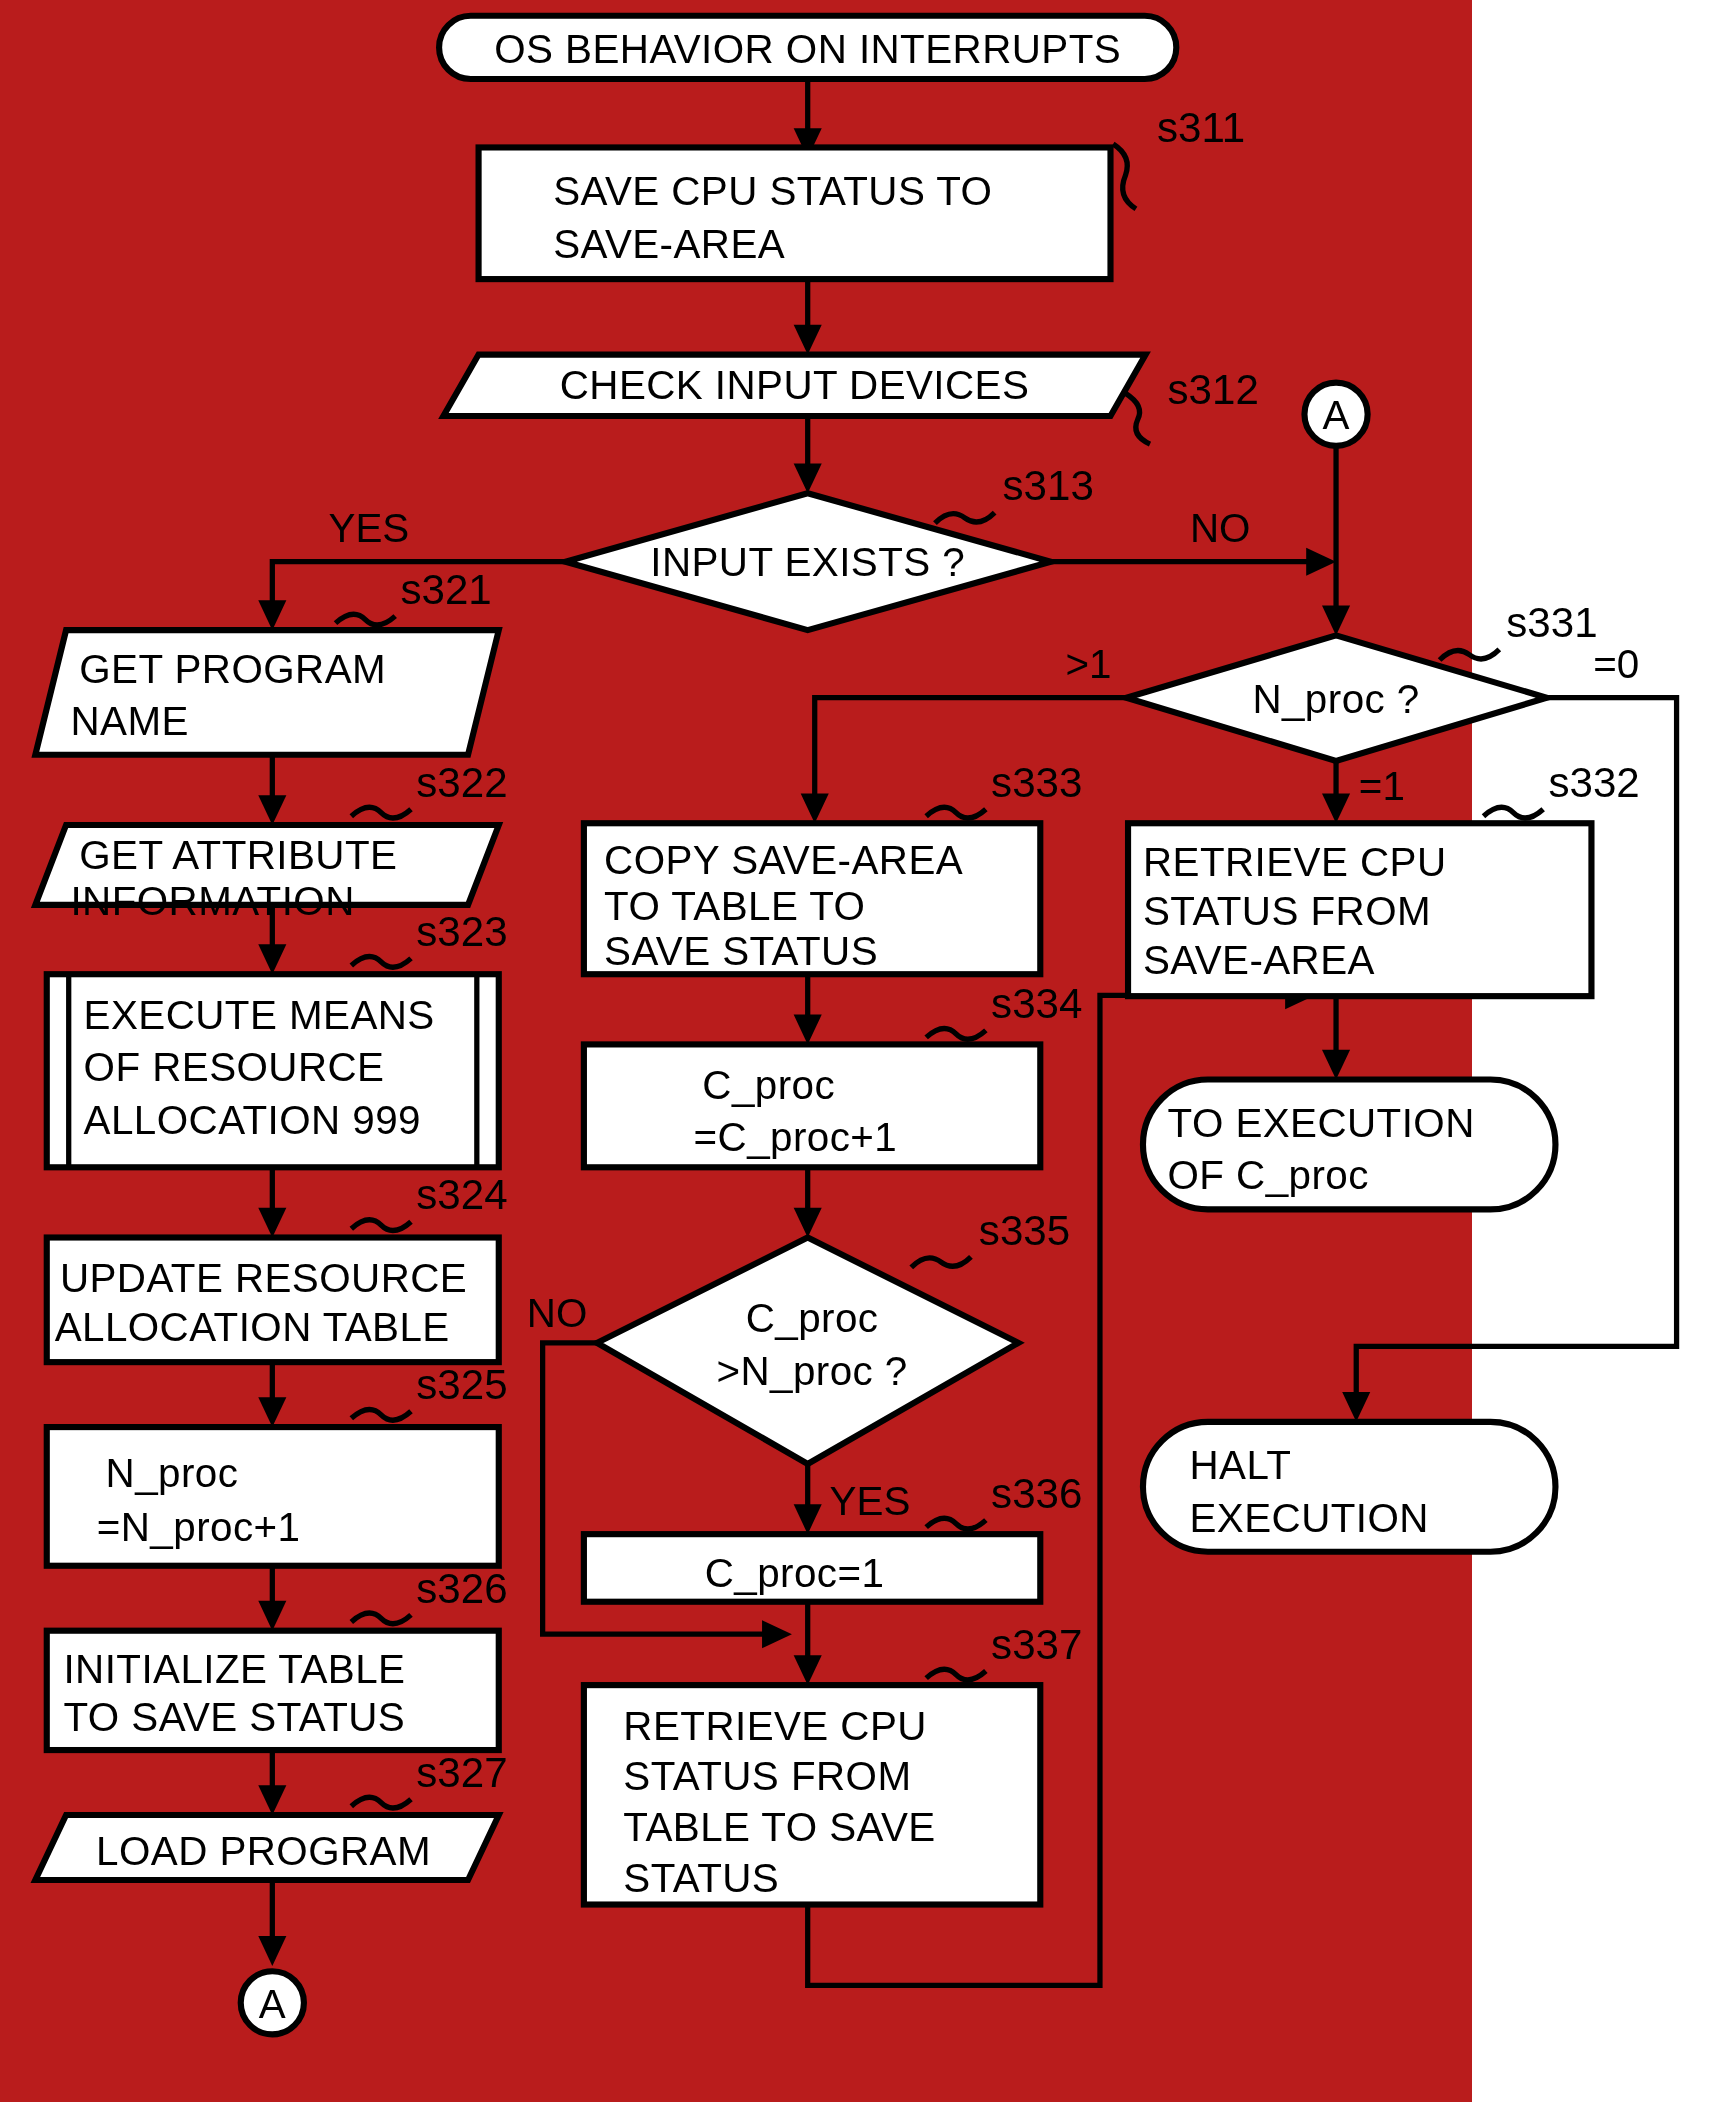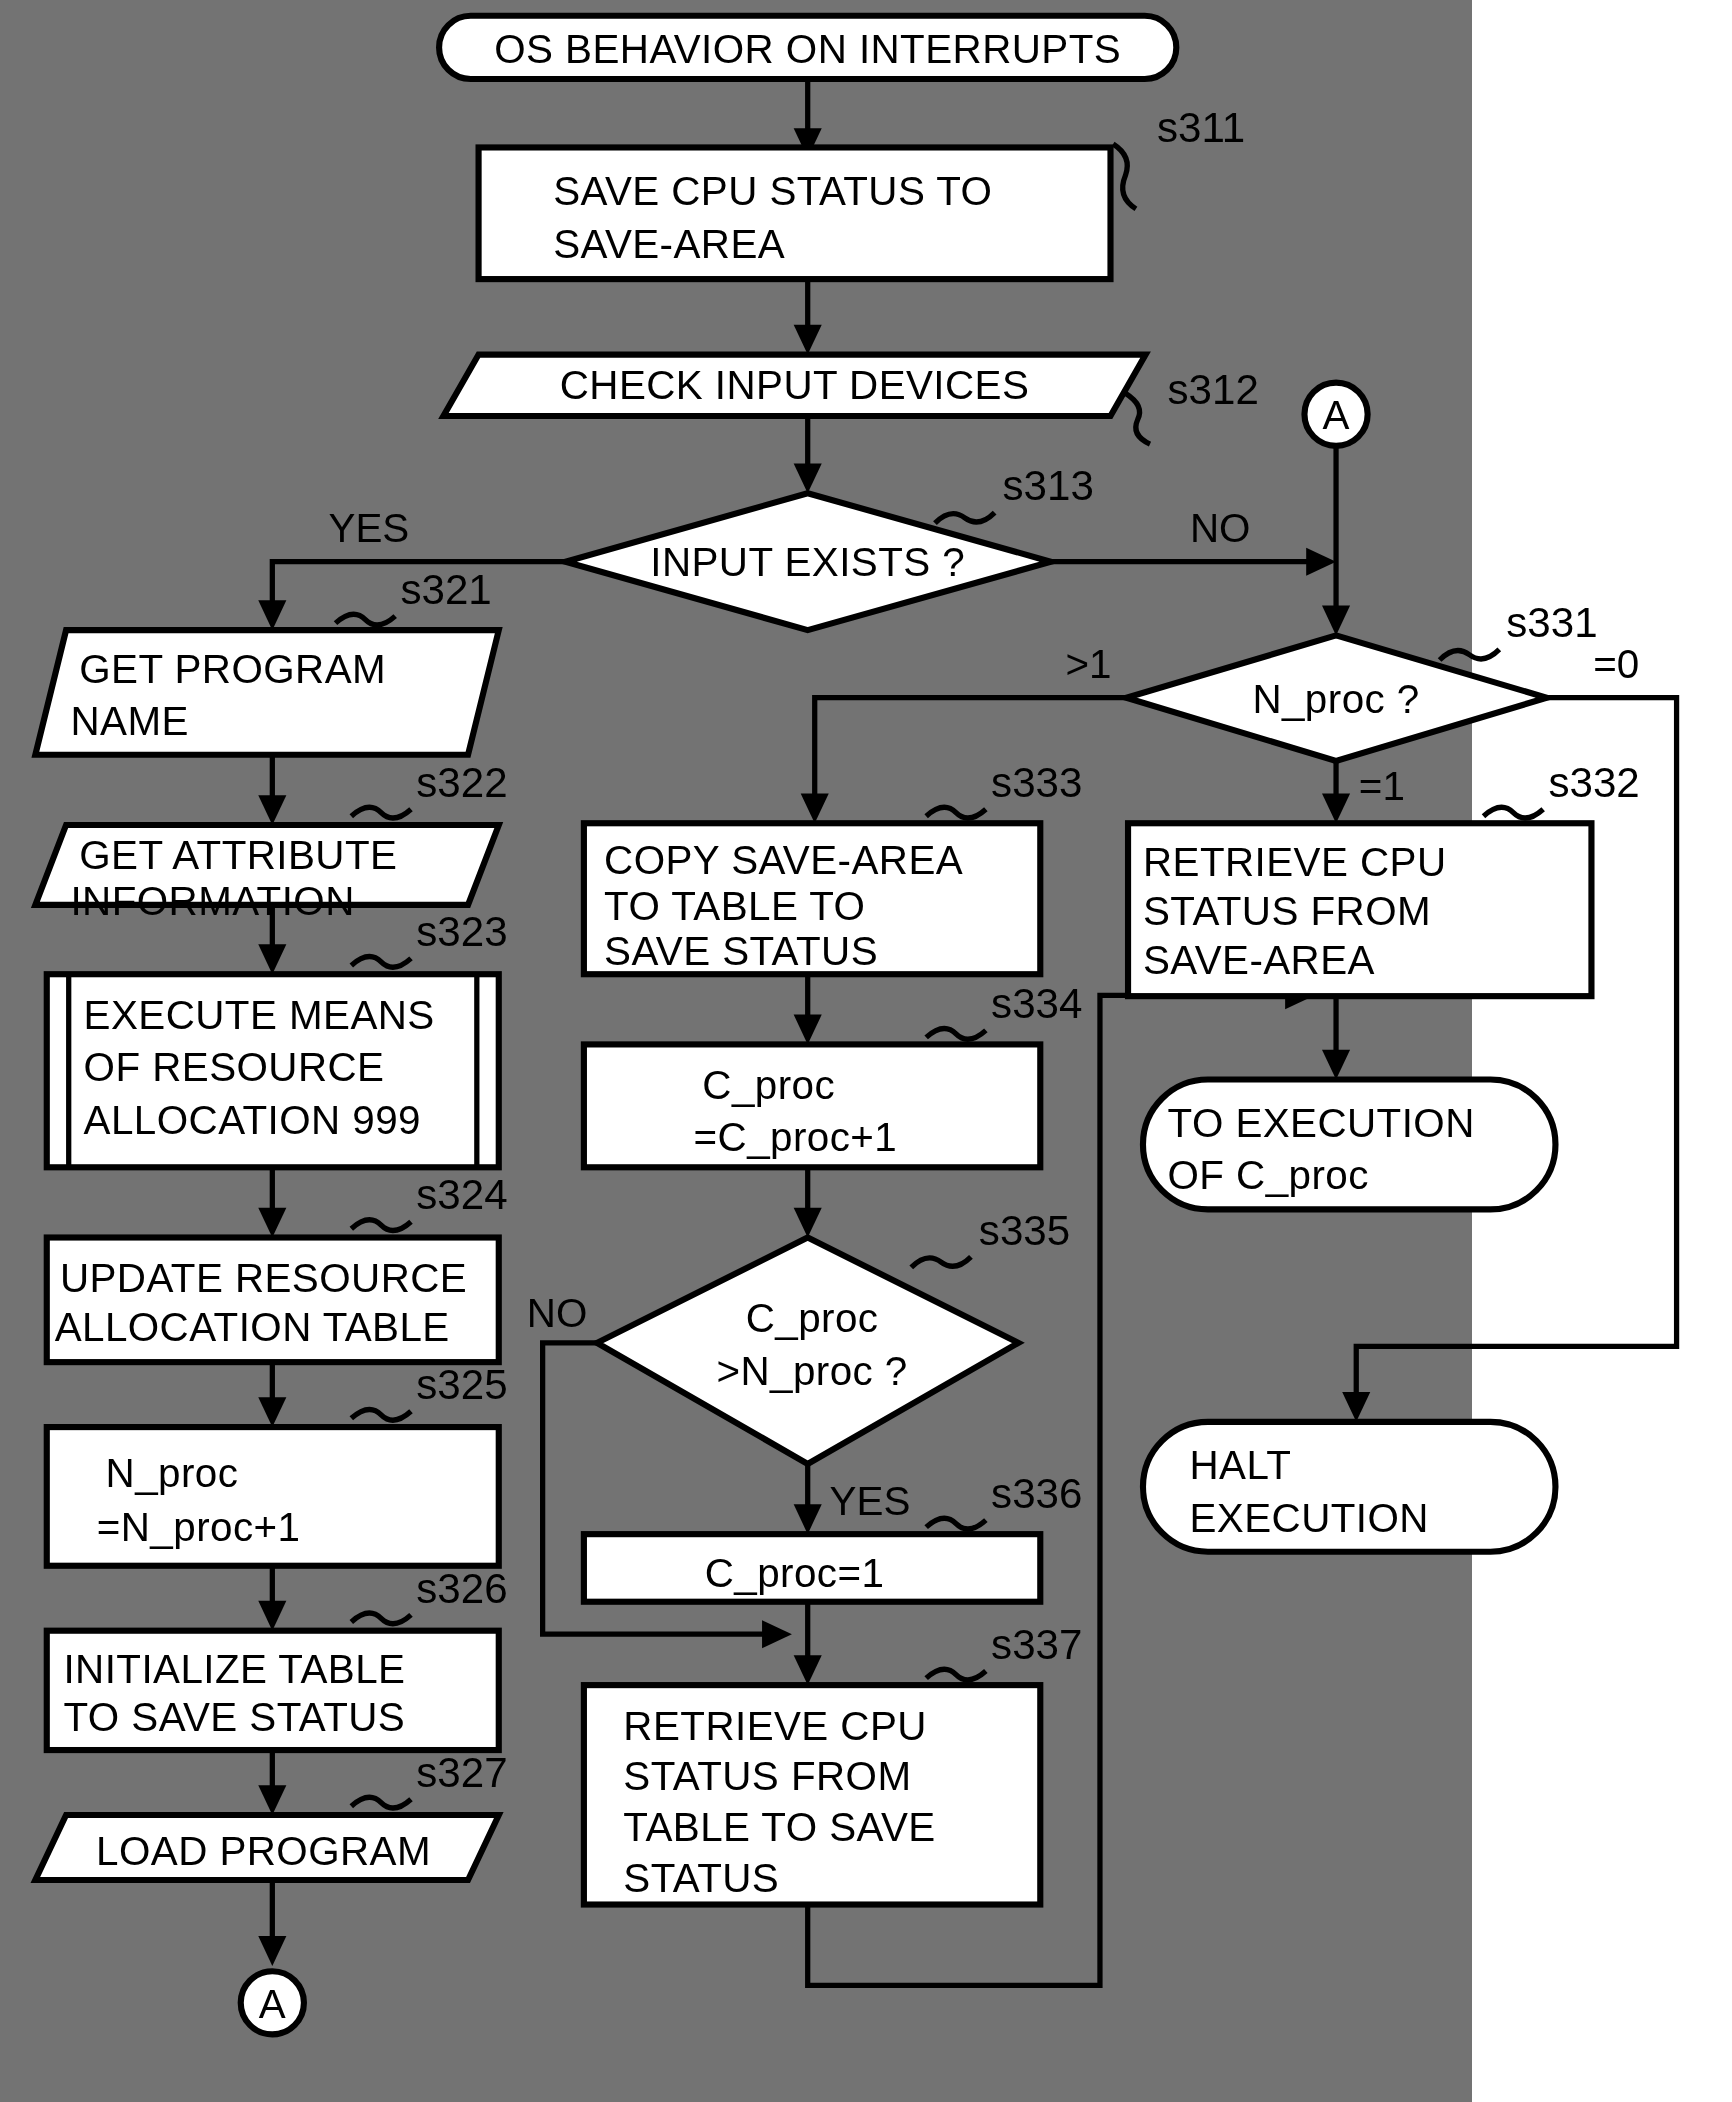--- a/index.html
+++ b/index.html
@@ -7,21 +7,21 @@
     padding: 0;
     background: #ffffff;
   }
   body {
     font-family: "Liberation Sans", sans-serif;
   }
   #flowchart-root {
     position: relative;
     width: 1472px;
     height: 2102px;
-    background: #737373;
+    background: #b91c1c;
   }
   svg.fc {
     display: block;
     width: 1733px;
     height: 2102px;
   }
   .shape {
     fill: #ffffff;
     stroke: #000000;
     stroke-width: 7;

